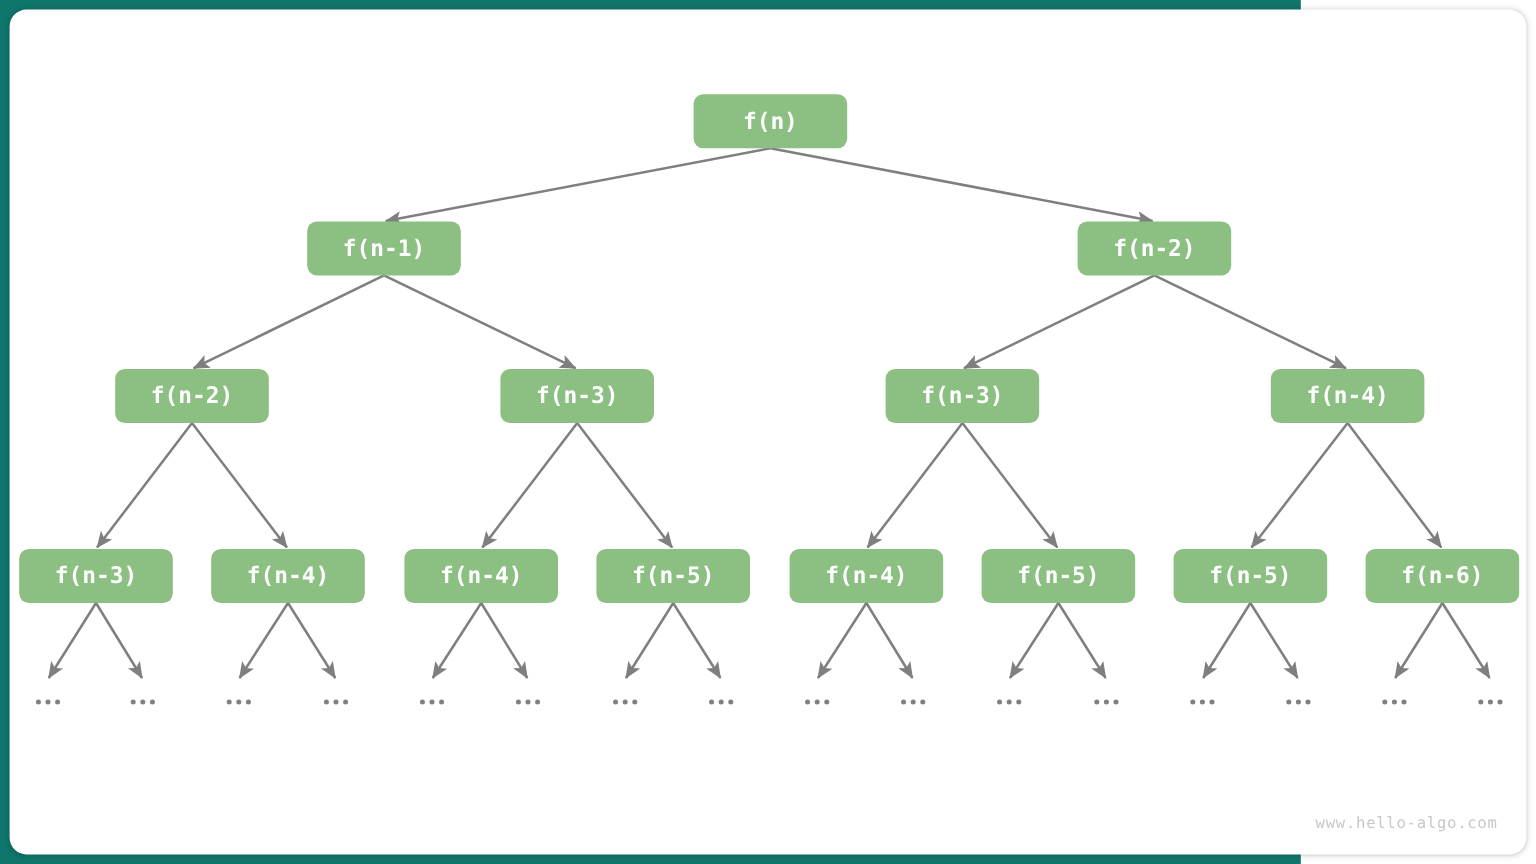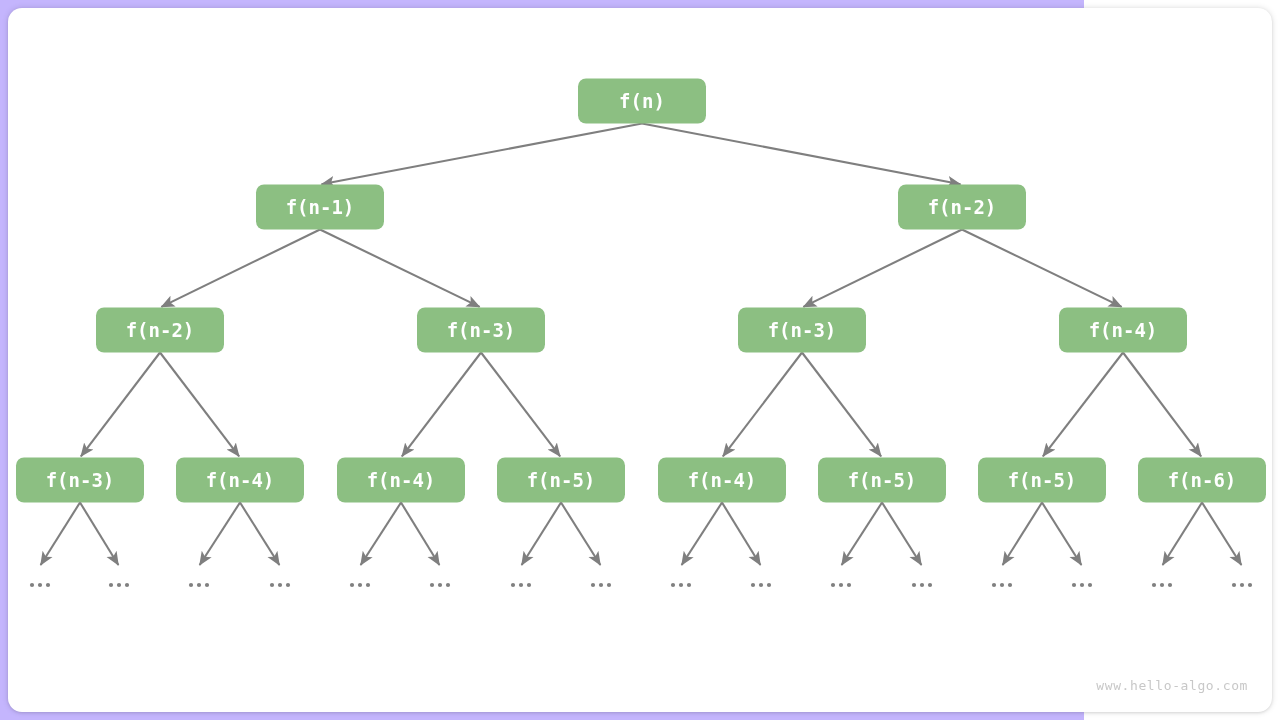--- a/index.html
+++ b/index.html
@@ -8,21 +8,21 @@
     background: #ffffff;
     width: 1280px;
     height: 720px;
     overflow: hidden;
     font-family: "DejaVu Sans Mono", monospace;
   }
   #root {
     position: relative;
     width: 1084px;
     height: 720px;
-    background: #c4b5fd;
+    background: #0f766e;
     text-decoration: underline;
   }
   .card {
     position: absolute;
     left: 8px;
     top: 8px;
     width: 1264px;
     height: 704px;
     background: #ffffff;
     border-radius: 14px;

